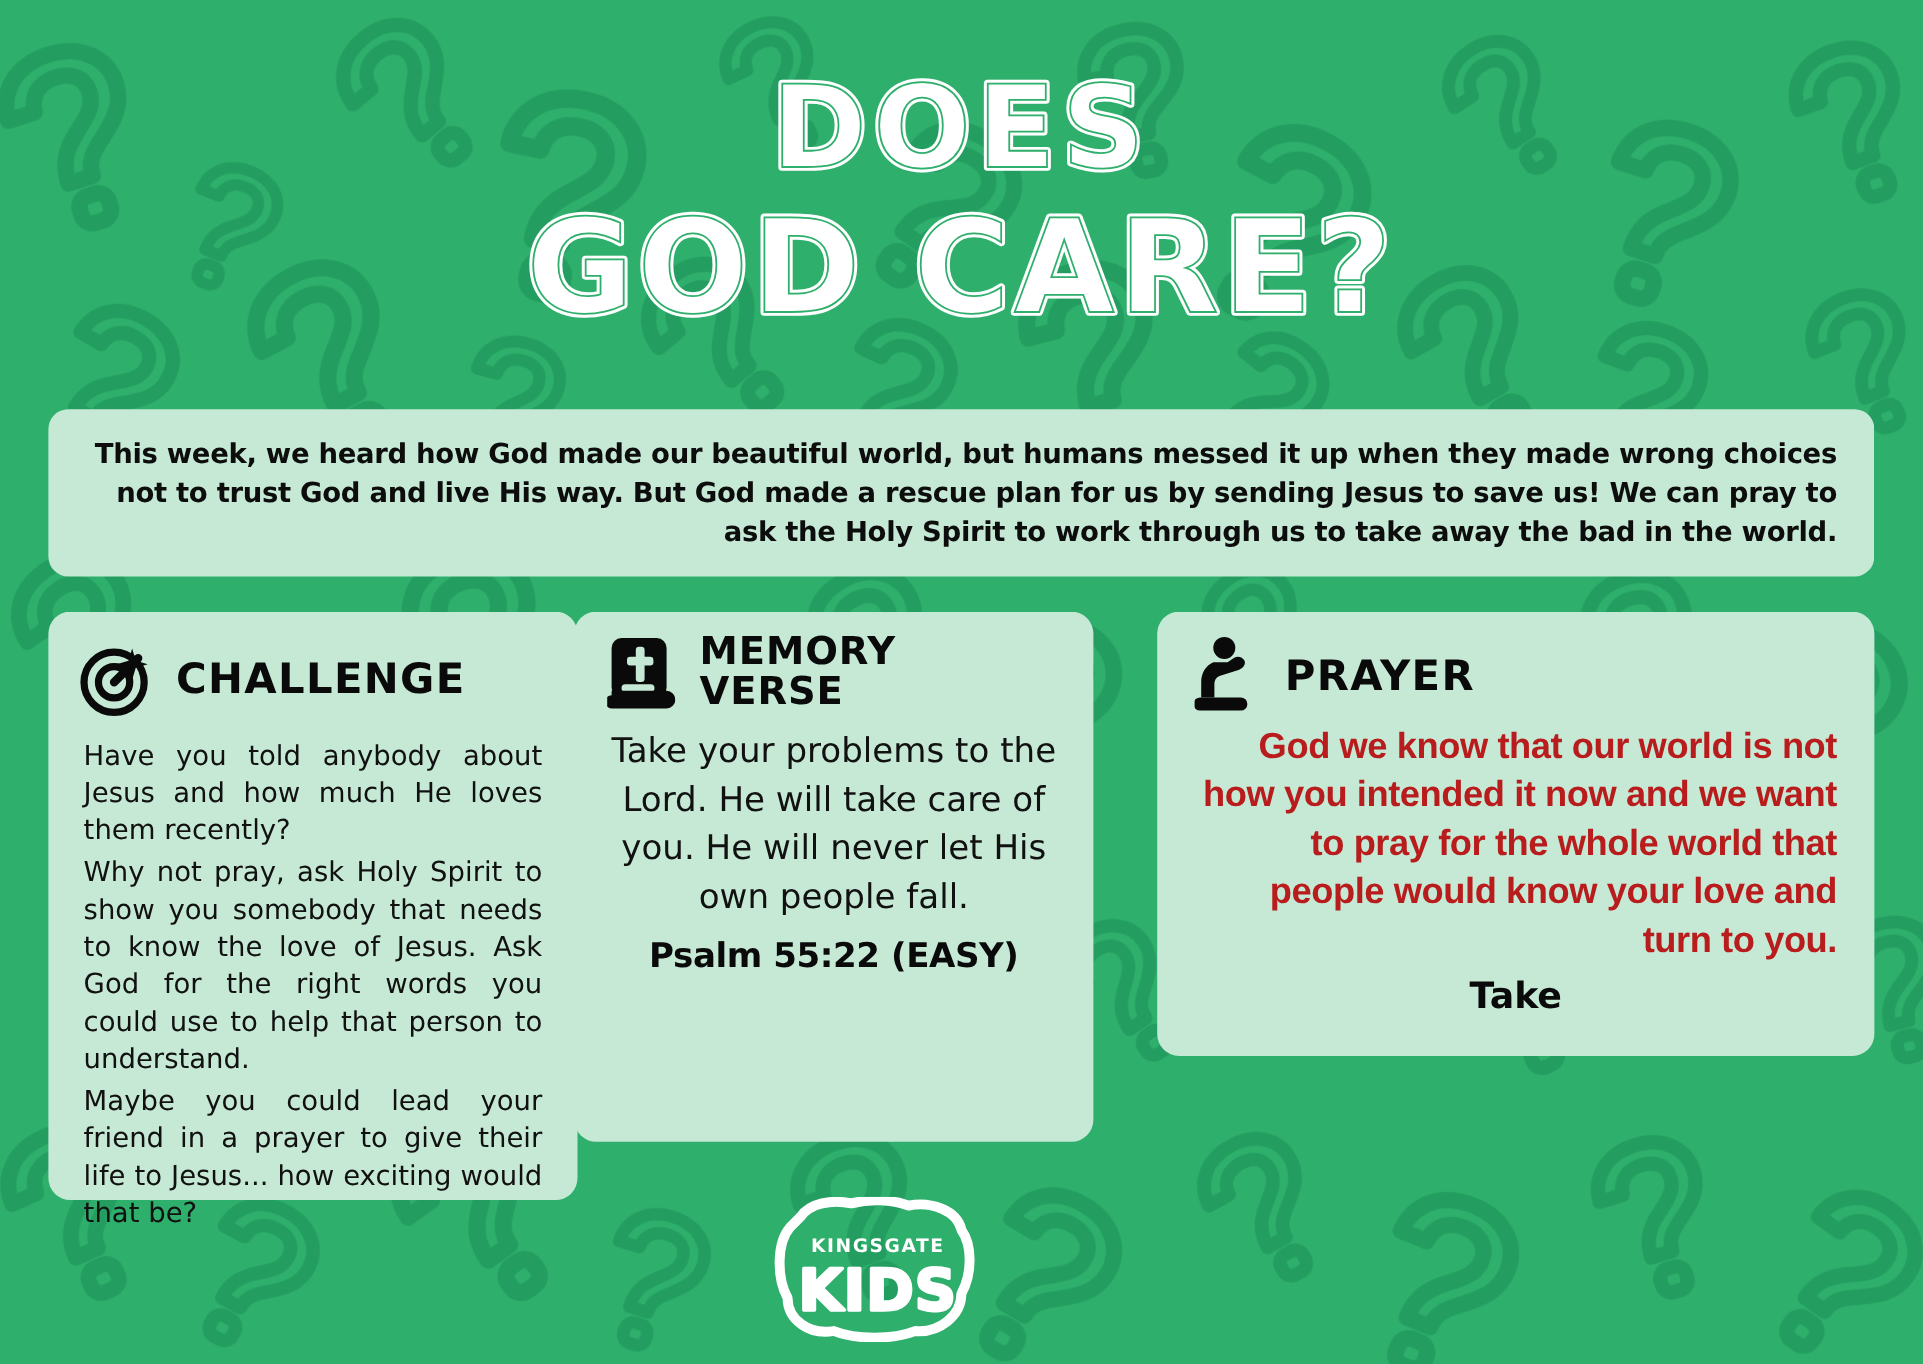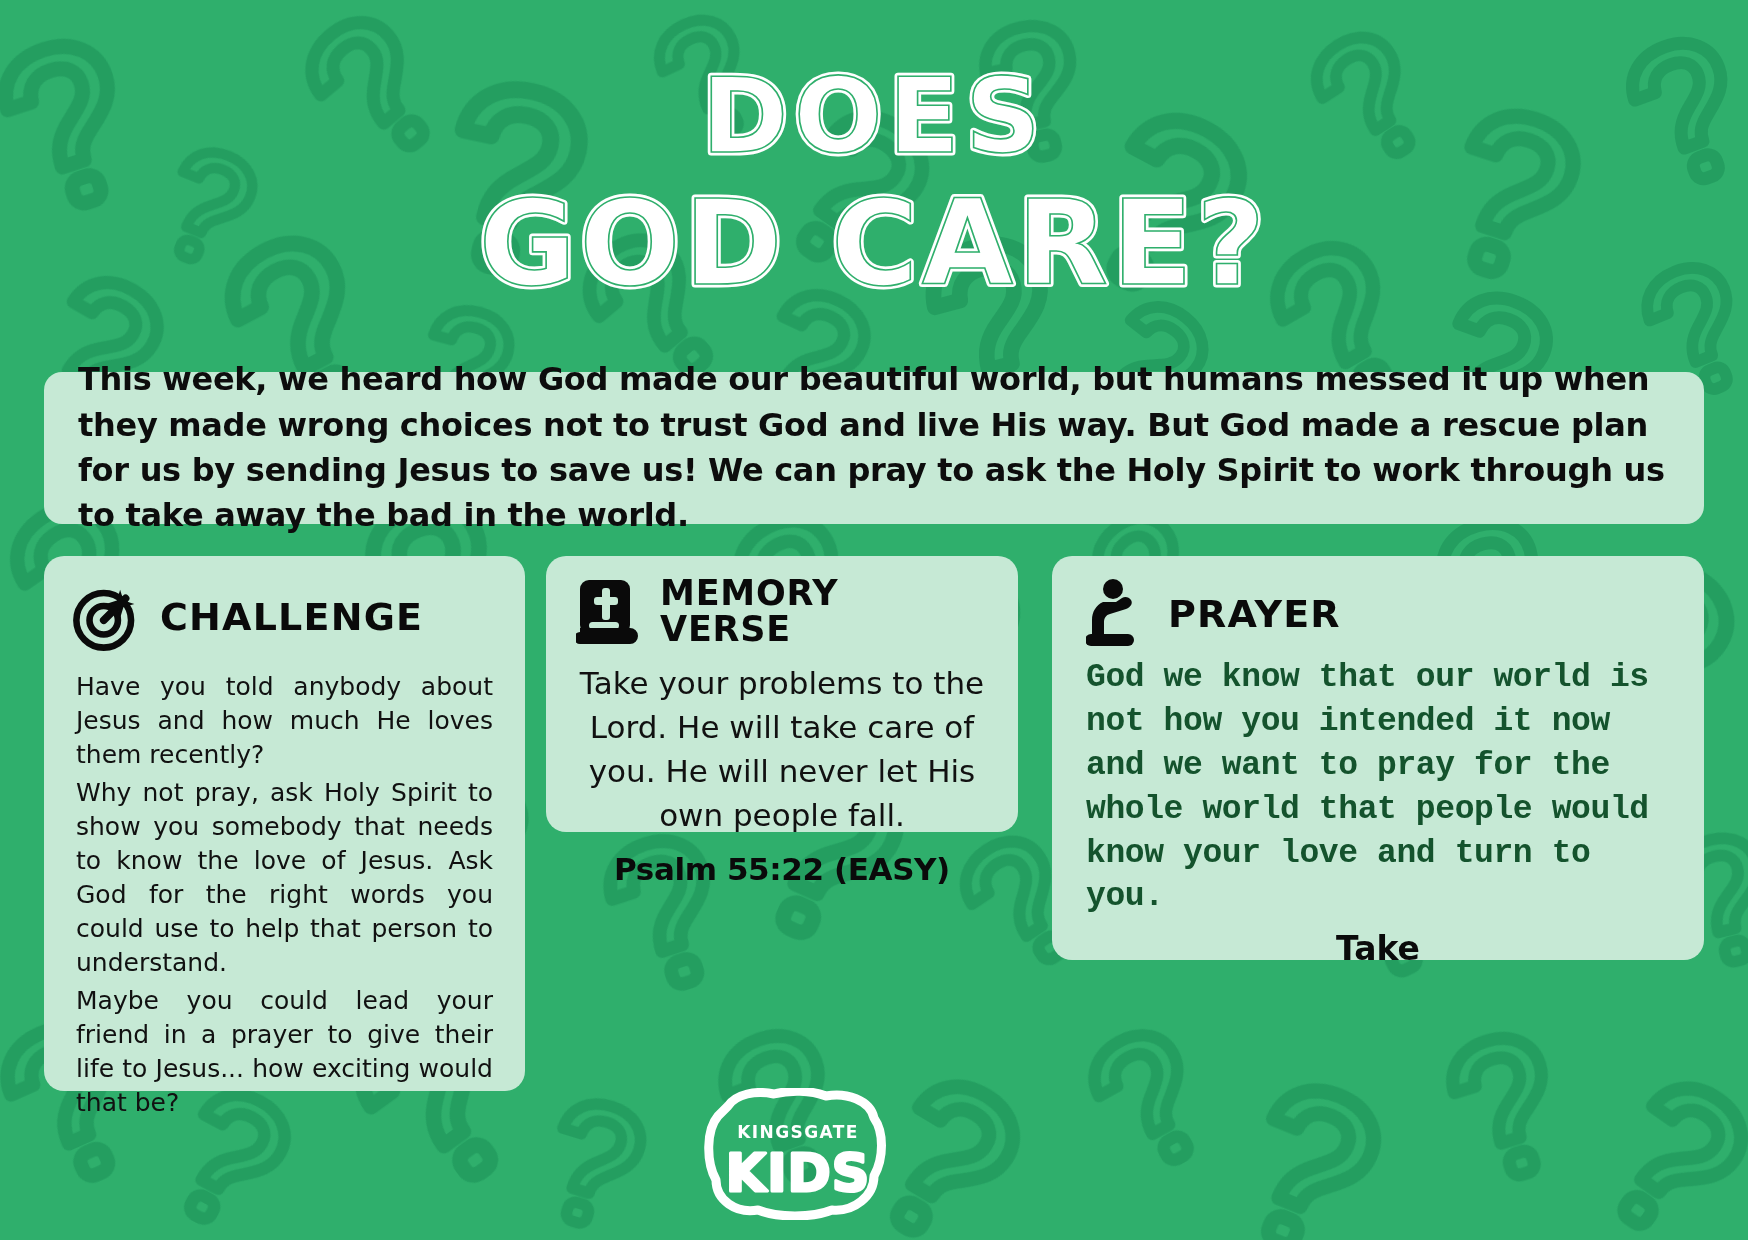--- a/index.html
+++ b/index.html
@@ -51,37 +51,37 @@
     border-radius: 18px;
     z-index: 4;
     display: flex;
     align-items: center;
     justify-content: center;
     padding: 10px 34px;
   }
   .intro-text {
     font-family: "DejaVu Sans", sans-serif;
     font-weight: 700;
-    font-size: 32px;
+    font-size: 25px;
     line-height: 1.42;
     color: #0d0d0d;
-    text-align: left;
+    text-align: right;
     letter-spacing: -0.3px;
   }
 
   
   .cards-row { position: absolute; top: 556px; left: 0; width: 100%; height: 520px; z-index: 4; }
 
   .card {
     position: absolute;
     background: #C6E9D5;
     border-radius: 20px;
   }
   #card-challenge { left: 44px;   top: 0;  width: 481px; height: 535px; }
-  #card-memory    { left: 546px;  top: 0;  width: 472px; height: 276px; }
+  #card-memory    { left: 522px;  top: 0;  width: 472px; height: 482px; }
   #card-prayer    { left: 1052px; top: 0;  width: 652px; height: 404px; }
 
   .card-header {
     display: flex;
     align-items: center;
     gap: 18px;
     padding: 26px 0 0 28px;
   }
   #card-memory .card-header { padding: 20px 0 0 30px; gap: 22px; }
   #card-prayer .card-header { padding: 22px 0 0 34px; gap: 22px; }
@@ -125,26 +125,26 @@
     font-weight: 700;
     font-size: 31px;
     letter-spacing: -0.4px;
     text-align: center;
     color: #0a0a0a;
   }
 
   
   .prayer-body {
     padding: 6px 34px 0 34px;
-    font-family: Liberation Mono, monospace;
+    font-family: Liberation Sans, sans-serif;
     font-weight: 700;
     font-size: 33px;
     line-height: 1.33;
-    color: #14532d;
-    text-align: left;
+    color: #b91c1c;
+    text-align: right;
     letter-spacing: -0.4px;
   }
   .prayer-amen {
     margin-top: 10px;
     font-family: "DejaVu Sans", sans-serif;
     font-weight: 700;
     font-size: 33px;
     text-align: center;
     color: #0a0a0a;
   }

